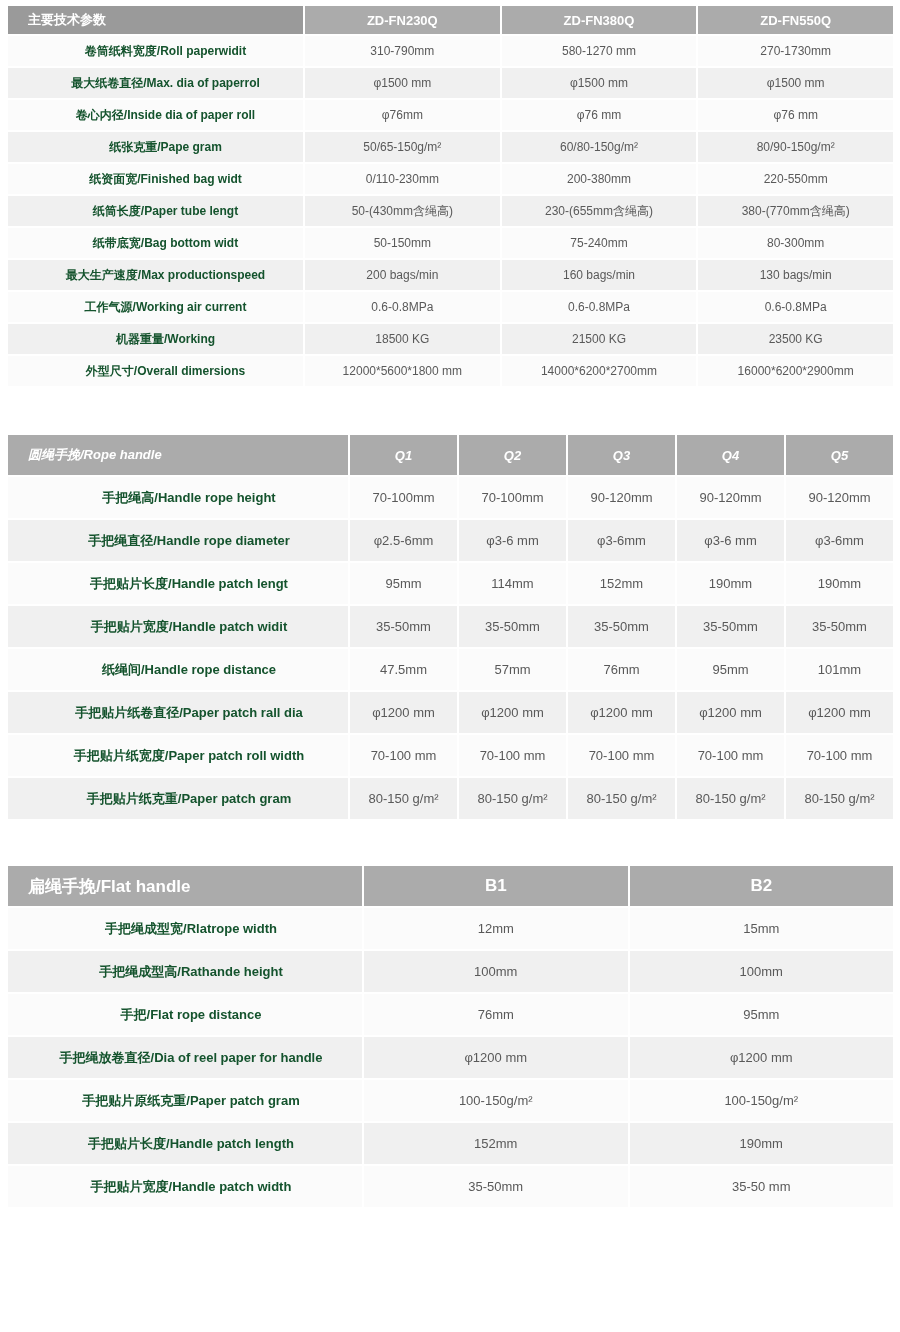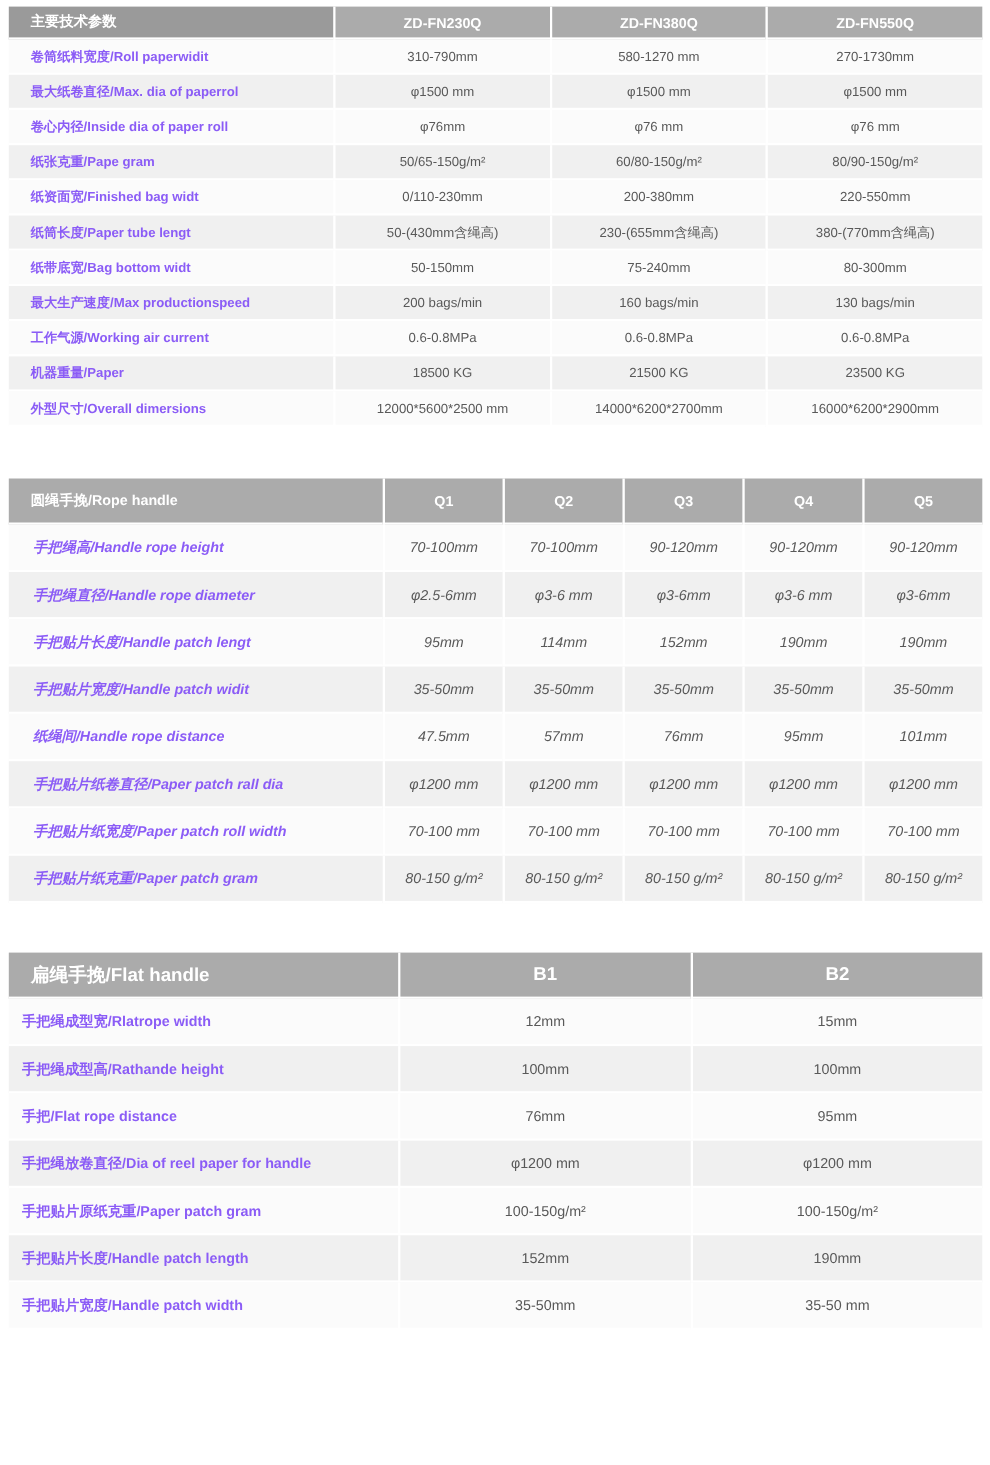--- a/index.html
+++ b/index.html
@@ -36,35 +36,35 @@
     padding-left:20px;
   }
   .spec td{
     background:#fbfbfb;
     color:#595959;
     text-align:center;
     font-weight:normal;
   }
   .spec tbody tr:nth-child(even) td{background:#f0f0f0;}
   .spec td.lbl{
-    text-align:left;
+    text-align:center;
     padding-left:20px;
-    color:#8b5cf6;
+    color:#14532d;
     font-weight:bold;
   }
   
   #t1{font-size:12px;margin-bottom:47px;}
   #t1 thead th{height:28px;font-size:13px;}
   #t1 thead th.lbl{background:#9a9a9a;}
   #t1 td{height:30px;}
   #t1 col.label-col{width:295px;}
   
   #t2{font-size:13px;margin-bottom:45px;}
-  #t2 thead th{height:40px;font-size:13px;}
-  #t2 td{height:41px;font-style:italic;}
+  #t2 thead th{height:40px;font-size:13px;font-style:italic;}
+  #t2 td{height:41px;}
   #t2 col.label-col{width:340px;}
   #t2 td.lbl{padding-left:22px;}
   
   #t3{font-size:13px;}
   #t3 thead th{height:40px;font-size:17px;}
   #t3 td{height:41px;}
   #t3 col.label-col{width:354px;}
   #t3 td.lbl{padding-left:12px;}
 </style>
 </head>
@@ -135,28 +135,28 @@
           <td>160 bags/min</td>
           <td>130 bags/min</td>
         </tr>
         <tr>
           <td class="lbl">工作气源/Working air current</td>
           <td>0.6-0.8MPa</td>
           <td>0.6-0.8MPa</td>
           <td>0.6-0.8MPa</td>
         </tr>
         <tr>
-          <td class="lbl">机器重量/Paper</td>
+          <td class="lbl">机器重量/Working</td>
           <td>18500 KG</td>
           <td>21500 KG</td>
           <td>23500 KG</td>
         </tr>
         <tr>
           <td class="lbl">外型尺寸/Overall dimersions</td>
-          <td>12000*5600*2500 mm</td>
+          <td>12000*5600*1800 mm</td>
           <td>14000*6200*2700mm</td>
           <td>16000*6200*2900mm</td>
         </tr>
       </tbody>
     </table>
 
   <table class="spec" id="t2">
     <colgroup>
       <col class="label-col">
         <col>

